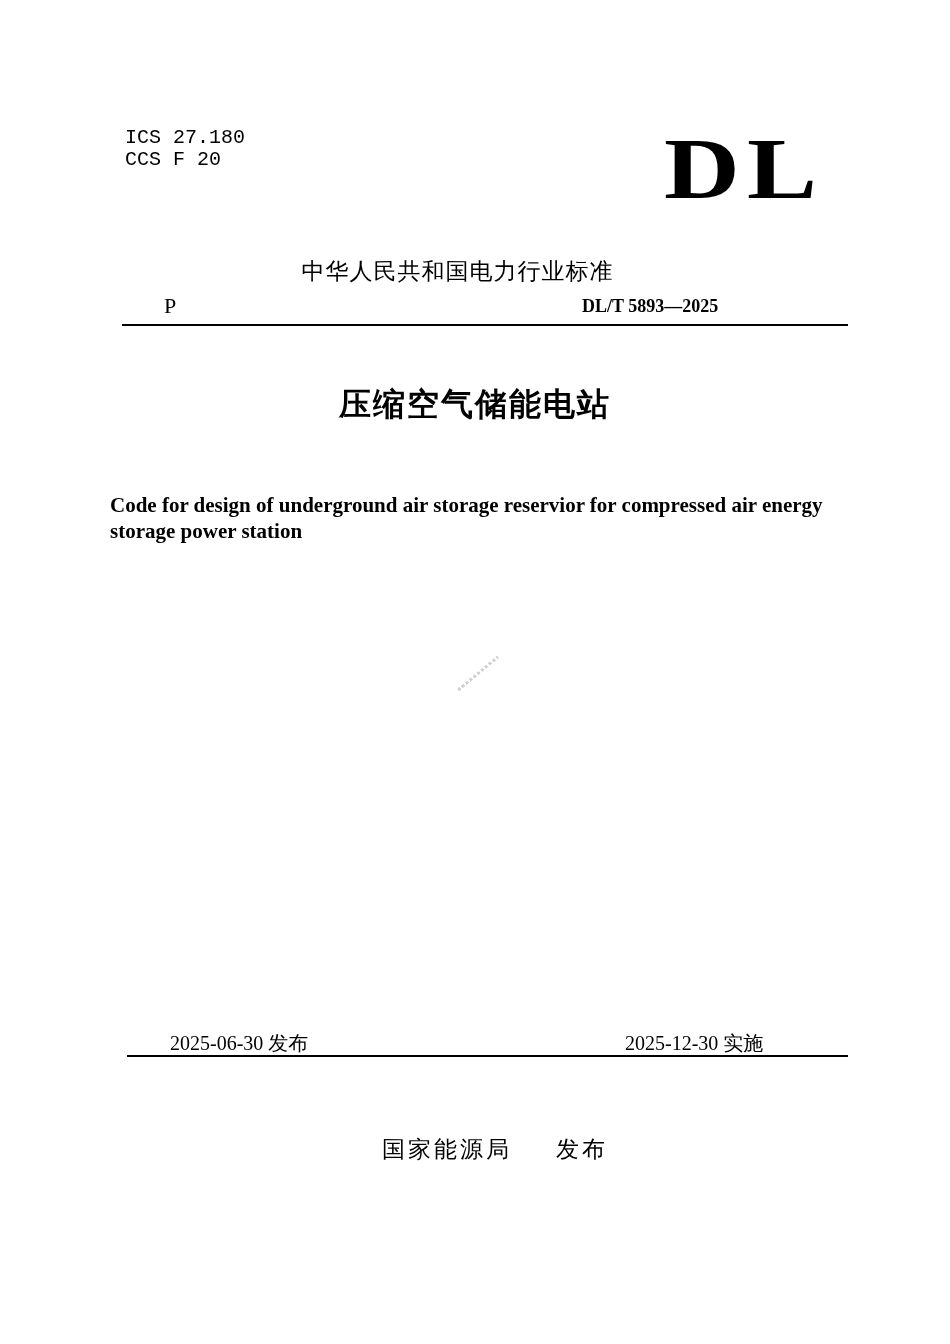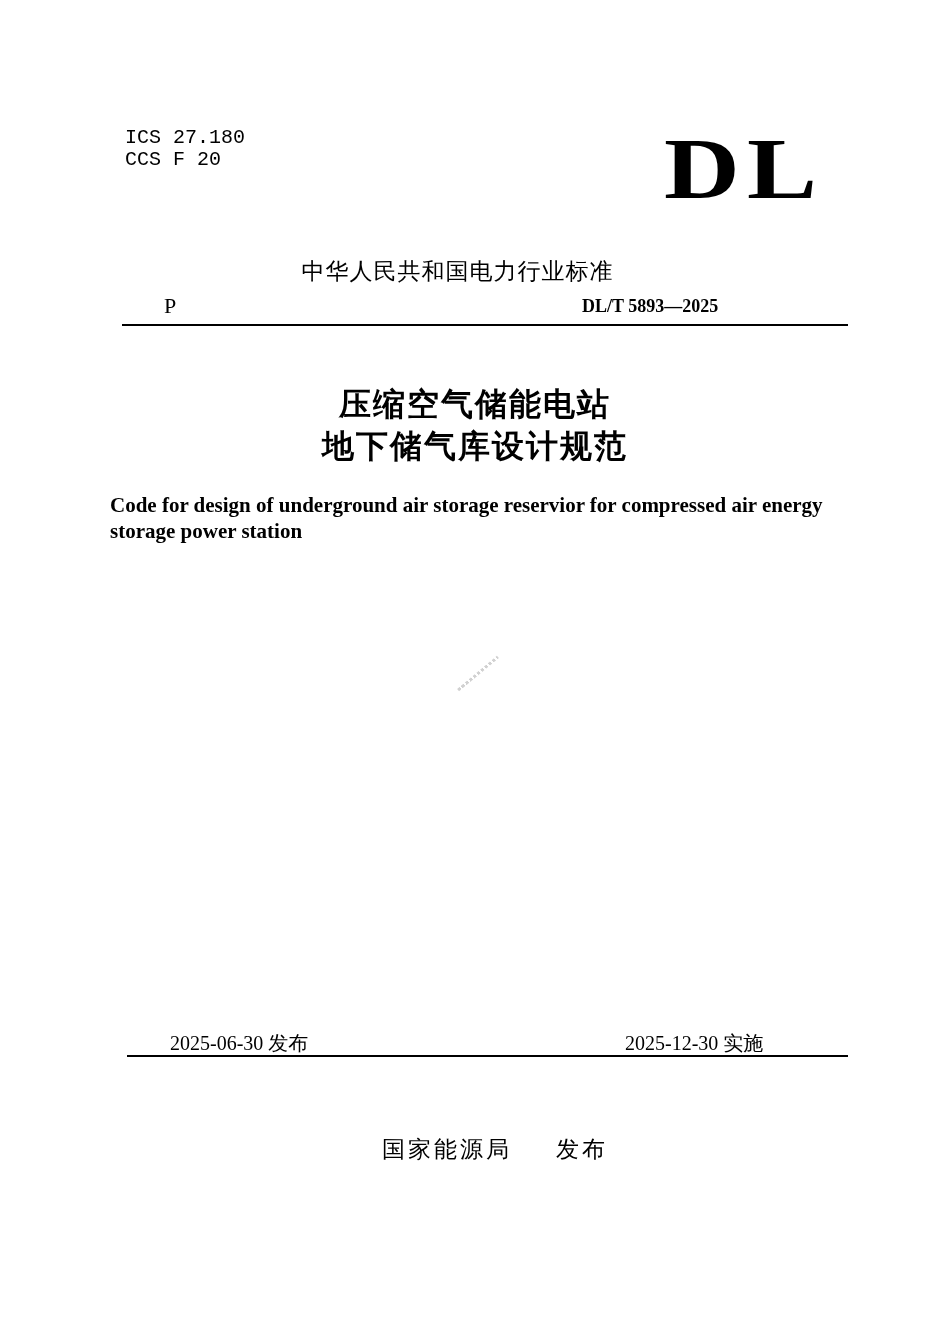--- a/index.html
+++ b/index.html
@@ -187,21 +187,20 @@
 <div class="abs industry-standard">中华人民共和国电力行业标准</div>
 
 <div class="abs header-row">
   <span class="category-code">P</span>
   <span class="standard-number">DL/T 5893—2025</span>
 </div>
 <div class="abs rule header-rule"></div>
 
 <div class="abs title-cn">
   <div>压缩空气储能电站</div>
-  <div>地下储气库设计规范</div>
 </div>
 
 <div class="abs title-en">Code for design of underground air storage reservior for compressed air energy storage power station</div>
 
 <div class="abs watermark">
   <div class="watermark-line"></div>
 </div>
 
 <div class="abs date-row">
   <span class="publish-date">2025-06-30 发布</span>

